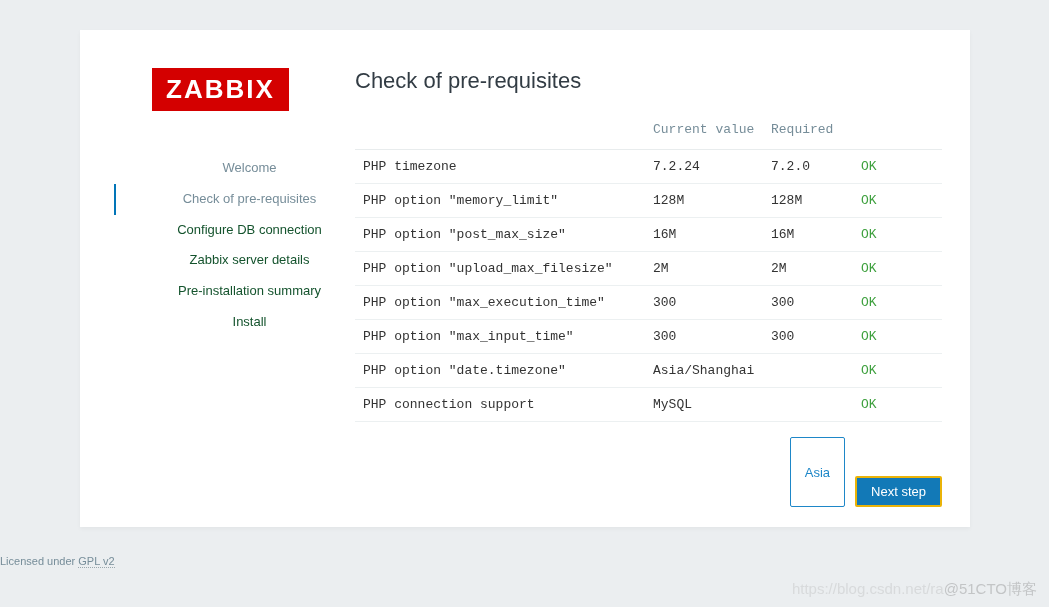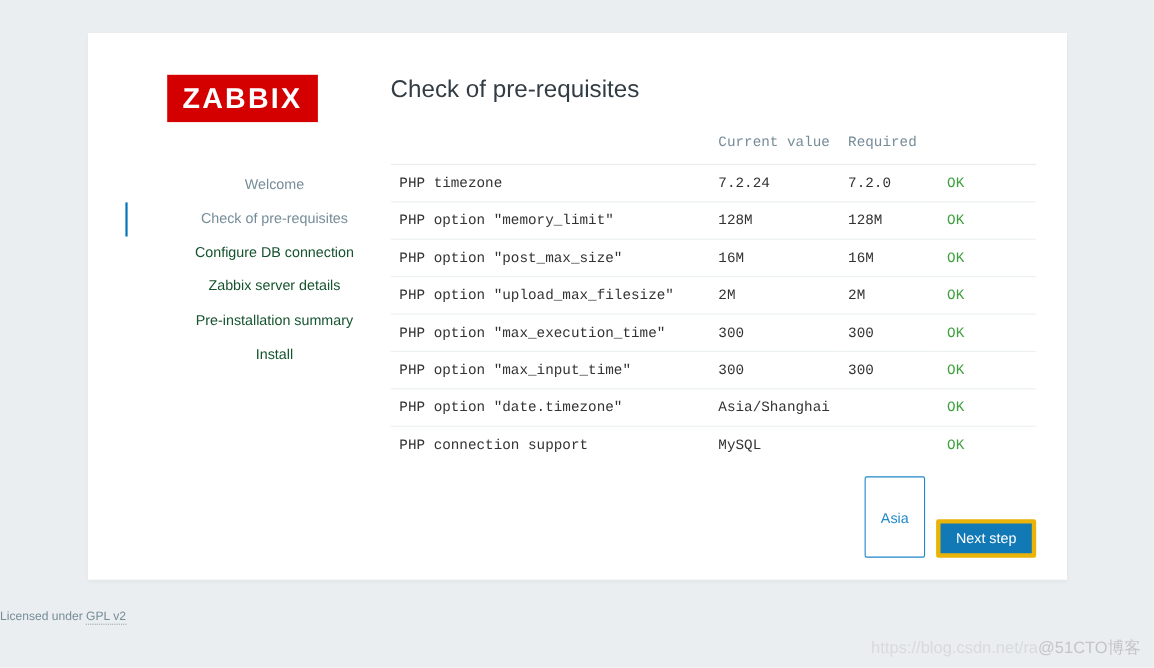--- a/index.html
+++ b/index.html
@@ -124,21 +124,21 @@
       cursor: pointer;
       font-family: inherit;
     }
     .btn-back {
       background: #fff;
       border: 1px solid #1e87c8;
       color: #1e87c8;
     }
     .btn-next {
       background: #1279b7;
-      border: 4px solid #eab308;
+      border: 2px solid #eab308;
       color: #fff;
       margin-top: 39px;
     }
     .footer {
       position: absolute;
       width: 100%;
       bottom: 40px;
       font-size: 11px;
       color: #768d99;
     }

